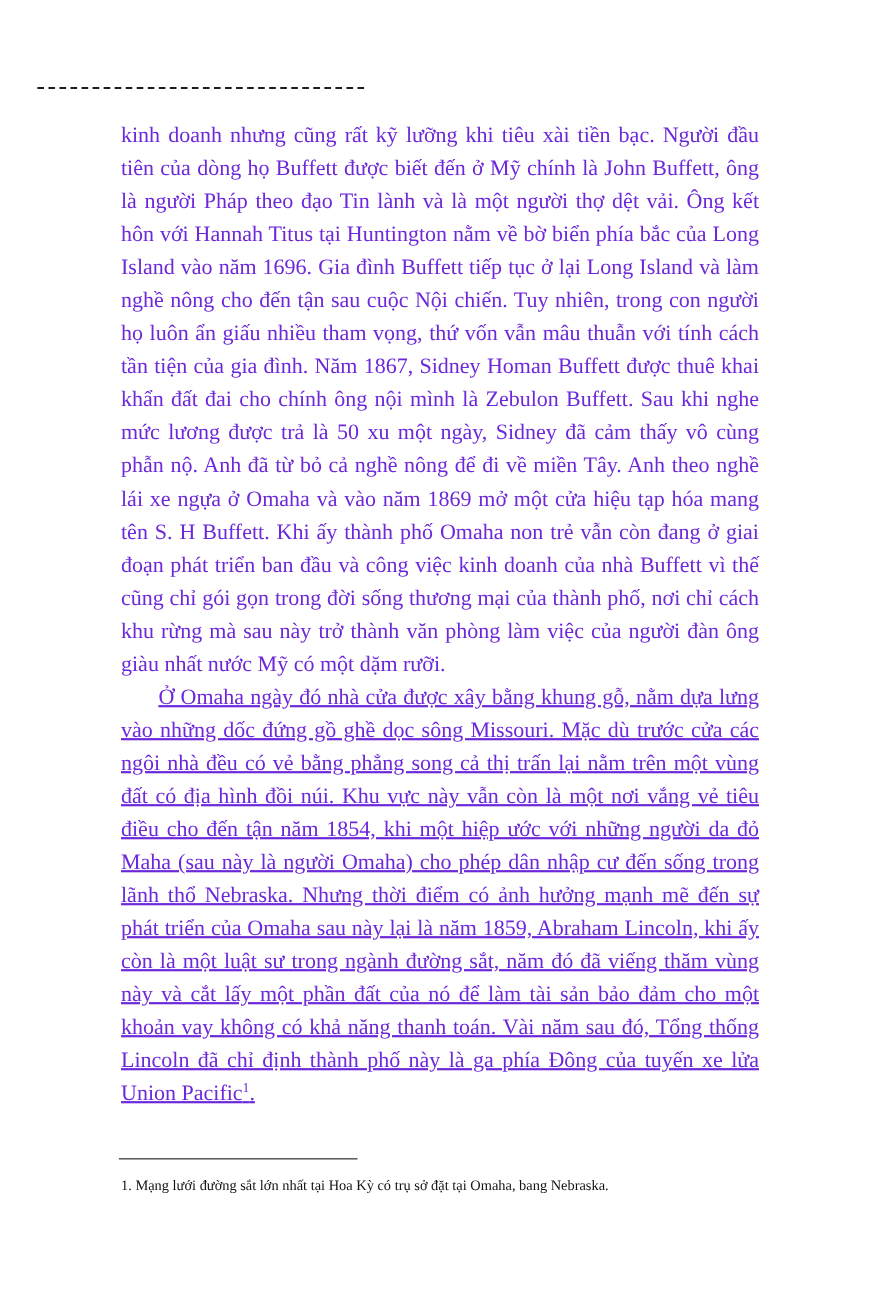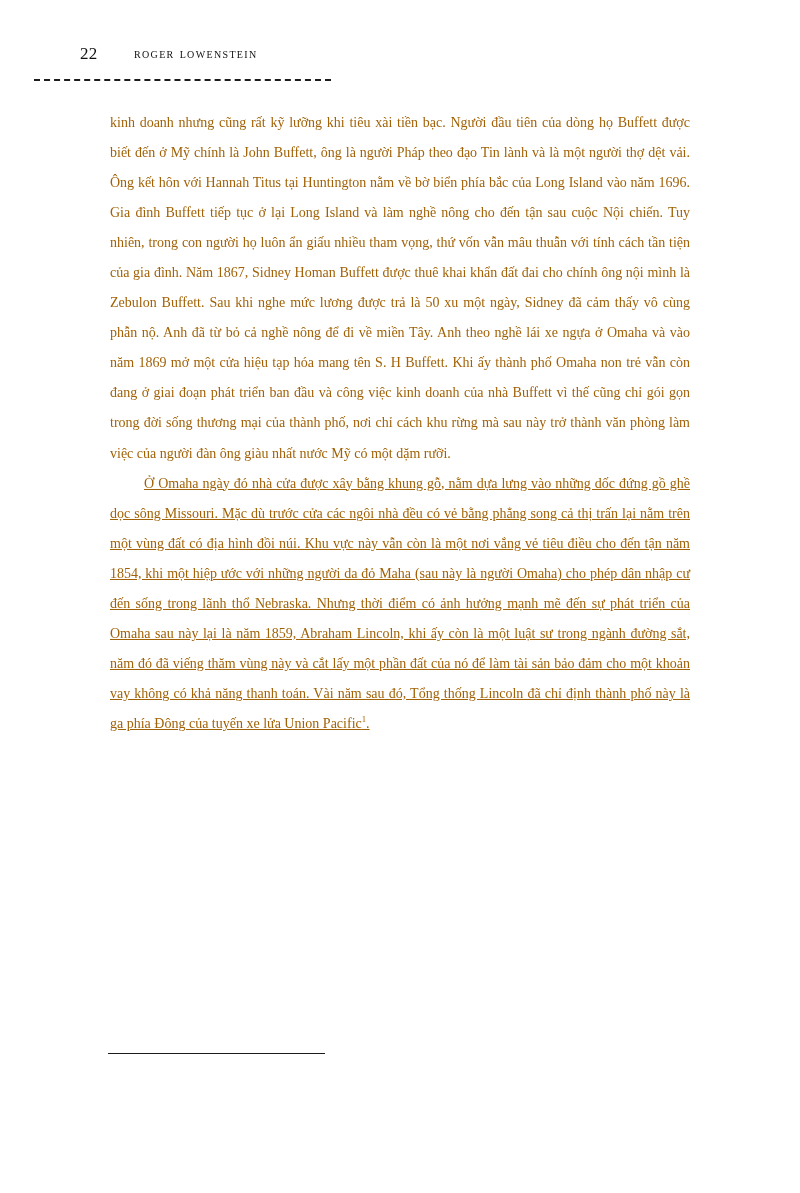--- a/index.html
+++ b/index.html
@@ -66,23 +66,23 @@
   .textblock {
     position: absolute;
     left: 110px;
     top: 108px;
     width: 580px;
   }
   .para {
     margin: 0;
     text-align: justify;
     text-justify: inter-word;
-    font-size: 14px;
+    font-size: 20px;
     line-height: 30.05px;
-    color: #a16207;
+    color: #6d28d9;
     hyphens: none;
   }
   .para + .para {
     text-indent: 34px;
     text-decoration: underline;
   }
   .fnref {
     font-size: 0.62em;
     vertical-align: super;
     line-height: 0;
@@ -108,26 +108,23 @@
     color: #121212;
     text-align: left;
     white-space: nowrap;
   }
 </style>
 </head>
 <body>
 
 <div class="page">
 
-  <div class="running-head">
-    <span class="folio">22</span>
-    <span class="author">Roger Lowenstein</span>
-  </div>
   <div class="head-rule"></div>
 
   <div class="textblock">
     <p class="para">kinh doanh nhưng cũng rất kỹ lưỡng khi tiêu xài tiền bạc. Người đầu tiên của dòng họ Buffett được biết đến ở Mỹ chính là John Buffett, ông là người Pháp theo đạo Tin lành và là một người thợ dệt vải. Ông kết hôn với Hannah Titus tại Huntington nằm về bờ biển phía bắc của Long Island vào năm 1696. Gia đình Buffett tiếp tục ở lại Long Island và làm nghề nông cho đến tận sau cuộc Nội chiến. Tuy nhiên, trong con người họ luôn ẩn giấu nhiều tham vọng, thứ vốn vẫn mâu thuẫn với tính cách tần tiện của gia đình. Năm 1867, Sidney Homan Buffett được thuê khai khẩn đất đai cho chính ông nội mình là Zebulon Buffett. Sau khi nghe mức lương được trả là 50 xu một ngày, Sidney đã cảm thấy vô cùng phẫn nộ. Anh đã từ bỏ cả nghề nông để đi về miền Tây. Anh theo nghề lái xe ngựa ở Omaha và vào năm 1869 mở một cửa hiệu tạp hóa mang tên S. H Buffett. Khi ấy thành phố Omaha non trẻ vẫn còn đang ở giai đoạn phát triển ban đầu và công việc kinh doanh của nhà Buffett vì thế cũng chỉ gói gọn trong đời sống thương mại của thành phố, nơi chỉ cách khu rừng mà sau này trở thành văn phòng làm việc của người đàn ông giàu nhất nước Mỹ có một dặm rưỡi.</p>
     <p class="para"><span>Ở Omaha ngày đó nhà cửa được xây bằng khung gỗ, nằm dựa lưng vào những dốc đứng gồ ghề dọc sông Missouri. Mặc dù trước cửa các ngôi nhà đều có vẻ bằng phẳng song cả thị trấn lại nằm trên một vùng đất có địa hình đồi núi. Khu vực này vẫn còn là một nơi vắng vẻ tiêu điều cho đến tận năm 1854, khi một hiệp ước với những người da đỏ Maha (sau này là người Omaha) cho phép dân nhập cư đến sống trong lãnh thổ Nebraska. Nhưng thời điểm có ảnh hưởng mạnh mẽ đến sự phát triển của Omaha sau này lại là năm 1859, Abraham Lincoln, khi ấy còn là một luật sư trong ngành đường sắt, năm đó đã viếng thăm vùng này và cắt lấy một phần đất của nó để làm tài sản bảo đảm cho một khoản vay không có khả năng thanh toán. Vài năm sau đó, Tổng thống Lincoln đã chỉ định thành phố này là ga phía Đông của tuyến xe lửa Union Pacific</span><span class="fnref">1</span>.</p>
   </div>
 
   <div class="footnote-rule"></div>
+  <p class="footnote">1. Mạng lưới đường sắt lớn nhất tại Hoa Kỳ có trụ sở đặt tại Omaha, bang Nebraska.</p>
 
 </div>
 
 </body></html>

